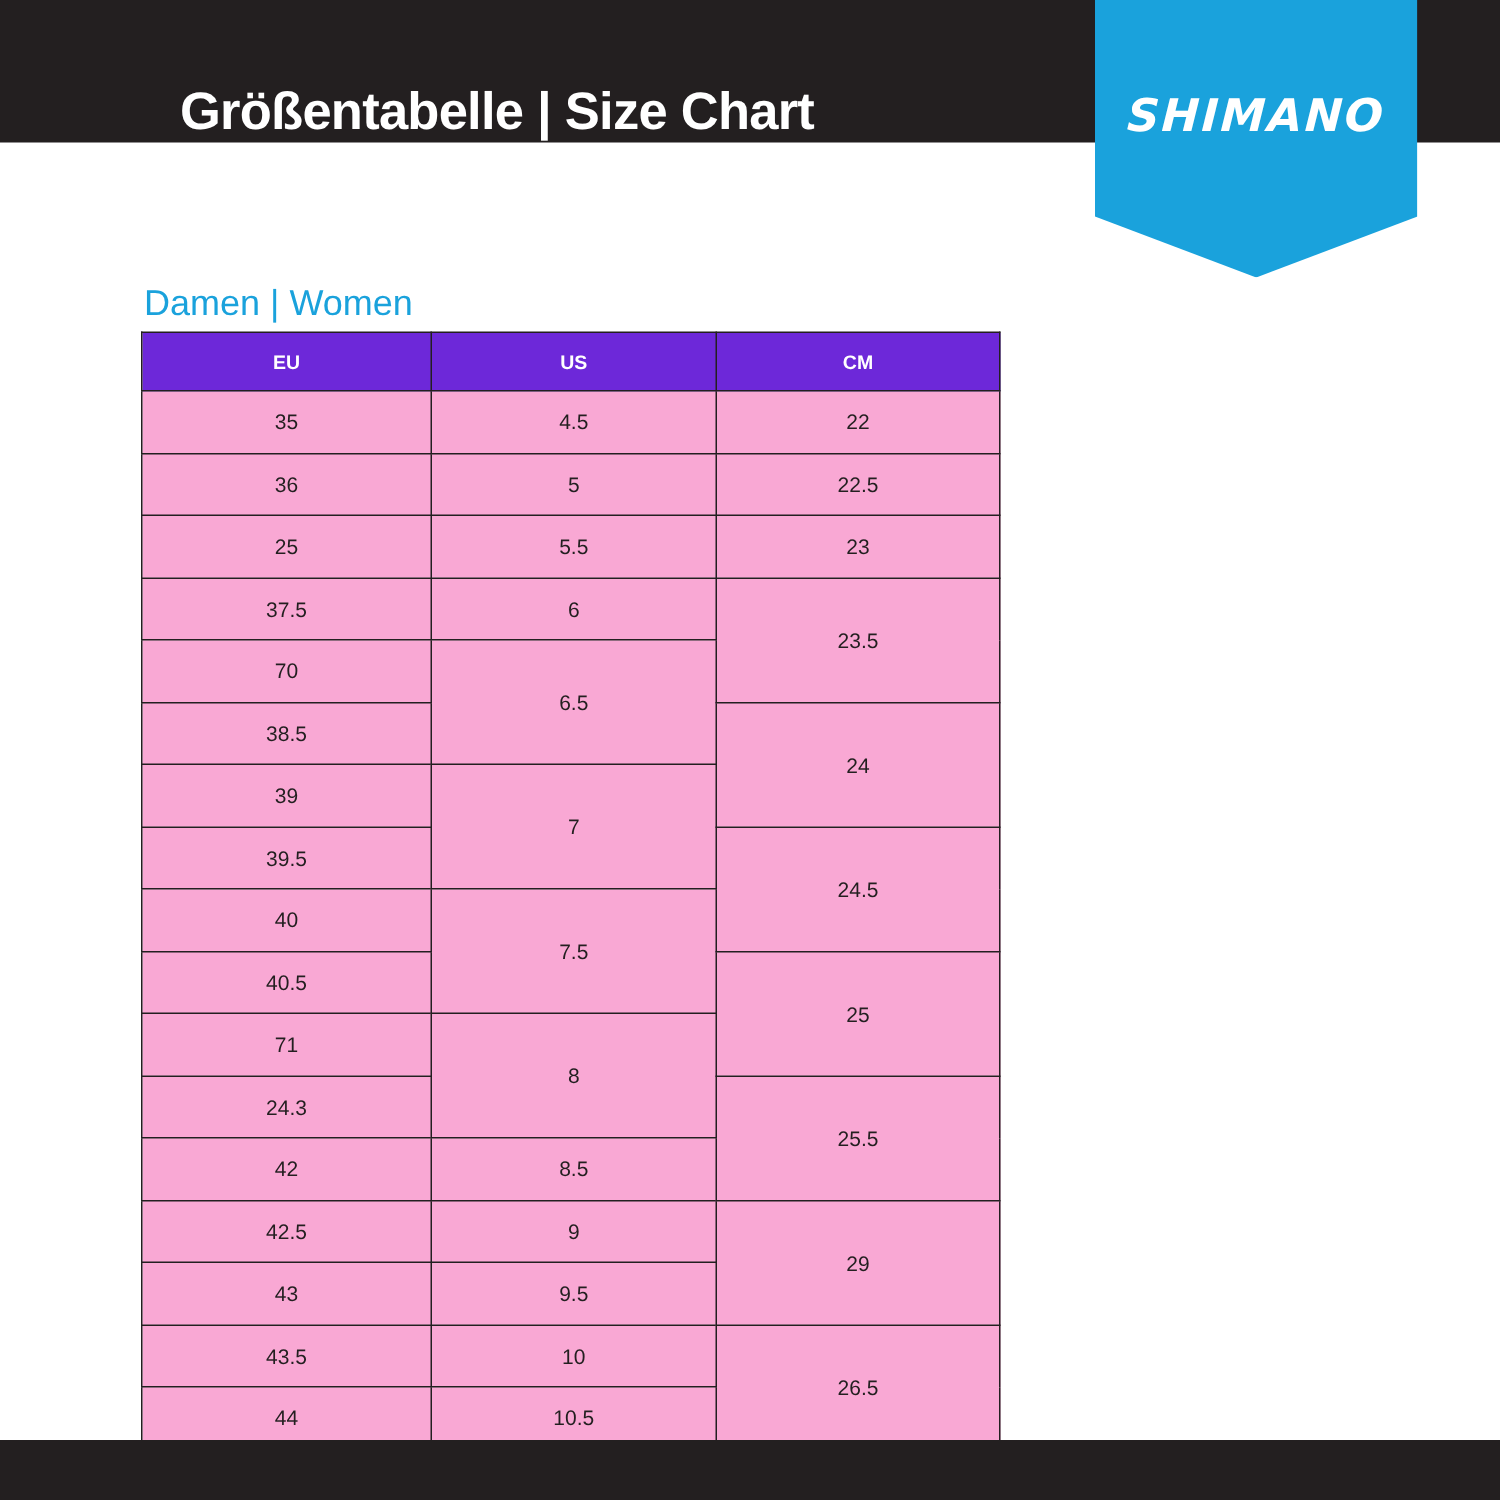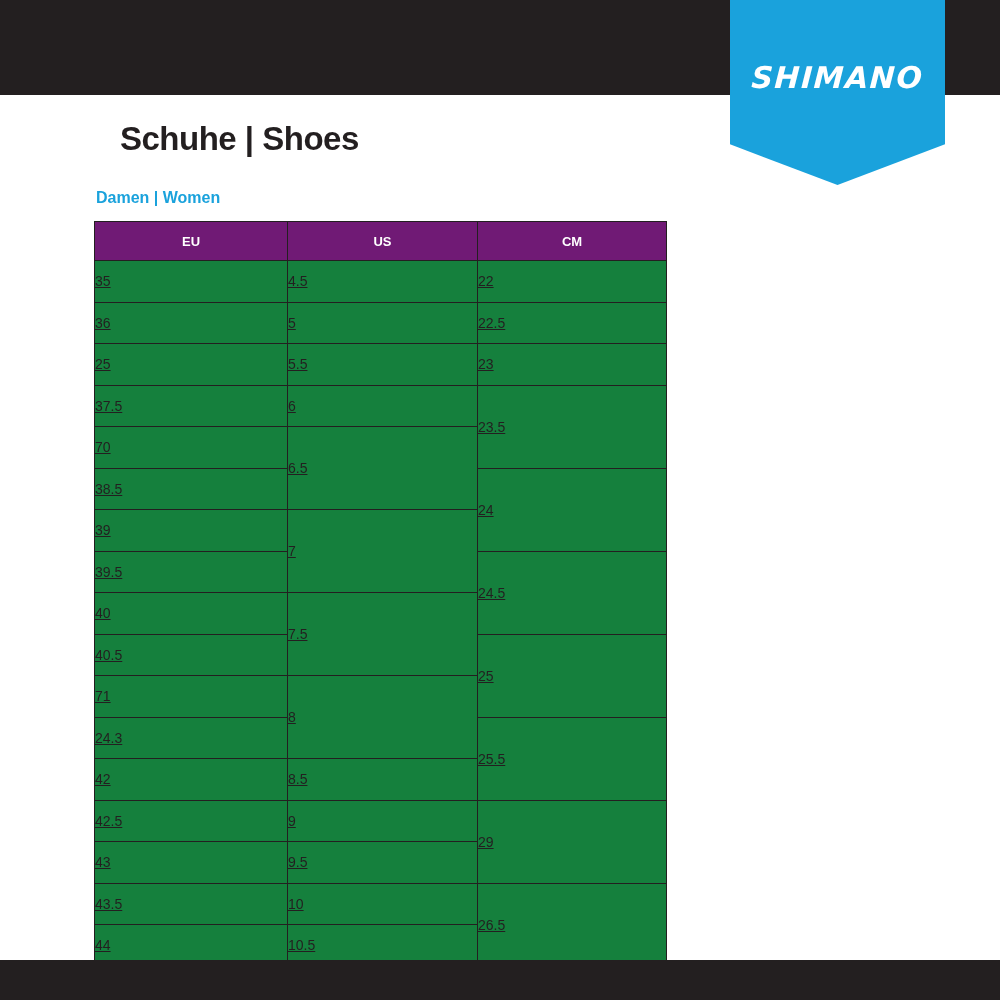--- a/index.html
+++ b/index.html
@@ -79,64 +79,63 @@
     top: 120px;
     font-size: 33px;
     font-weight: bold;
     color: #231f20;
     letter-spacing: -0.5px;
   }
   .section-label {
     position: absolute;
     left: 96px;
     top: 189px;
-    font-size: 16px;
-    font-weight: bold;
+    font-size: 24px;
+    font-weight: normal;
     color: #1aa2dc;
   }
   
   .size-table {
     position: absolute;
     left: 94px;
     top: 221px;
     width: 572px;
     border-collapse: collapse;
     table-layout: fixed;
   }
   .size-table col.c-eu { width: 193px; }
   .size-table col.c-us { width: 190px; }
   .size-table col.c-cm { width: 189px; }
   .size-table th {
-    background: #701a75;
+    background: #6d28d9;
     color: #ffffff;
     font-size: 13px;
     font-weight: bold;
     height: 36px;
     border: 1px solid #231f20;
     text-align: center;
   }
   .size-table td {
     border: 1px solid #231f20;
-    text-align: left;
+    text-align: center;
     font-size: 14px;
     color: #231f20;
     height: 40.5px;
     padding: 0;
-    background: #15803d;
-    text-decoration: underline;
+    background: #f9a8d4;
   }
 </style>
 </head>
 <body>
 
 <div class="page">
 
   <div class="top-band"></div>
 
-  <div class="title-sub">Schuhe | Shoes</div>
+  <div class="title-main">Größentabelle | Size Chart</div>
 
   <div class="brand-banner">
     <div class="brand-wordmark">SHIMANO</div>
   </div>
 
   <div class="section-label">Damen | Women</div>
 
   <table class="size-table">
     <colgroup>
       <col class="c-eu">

